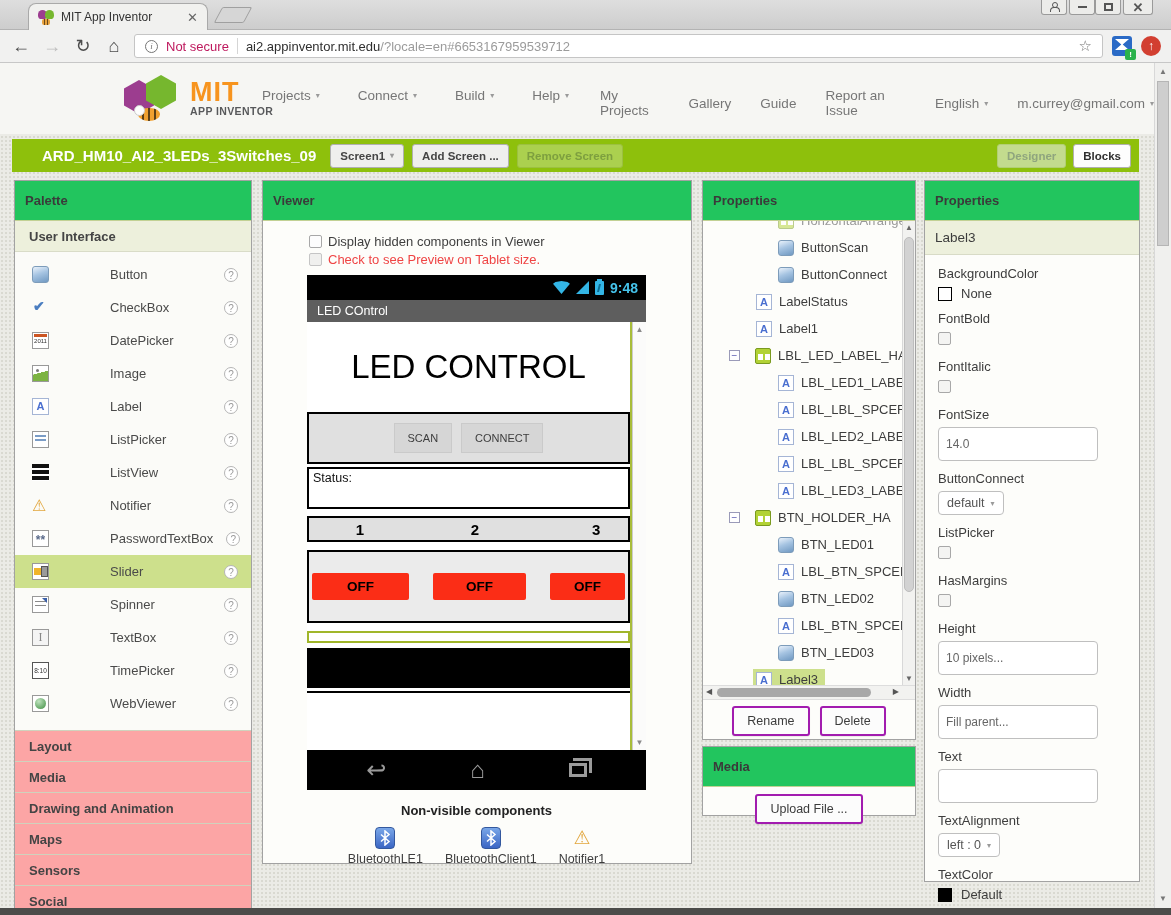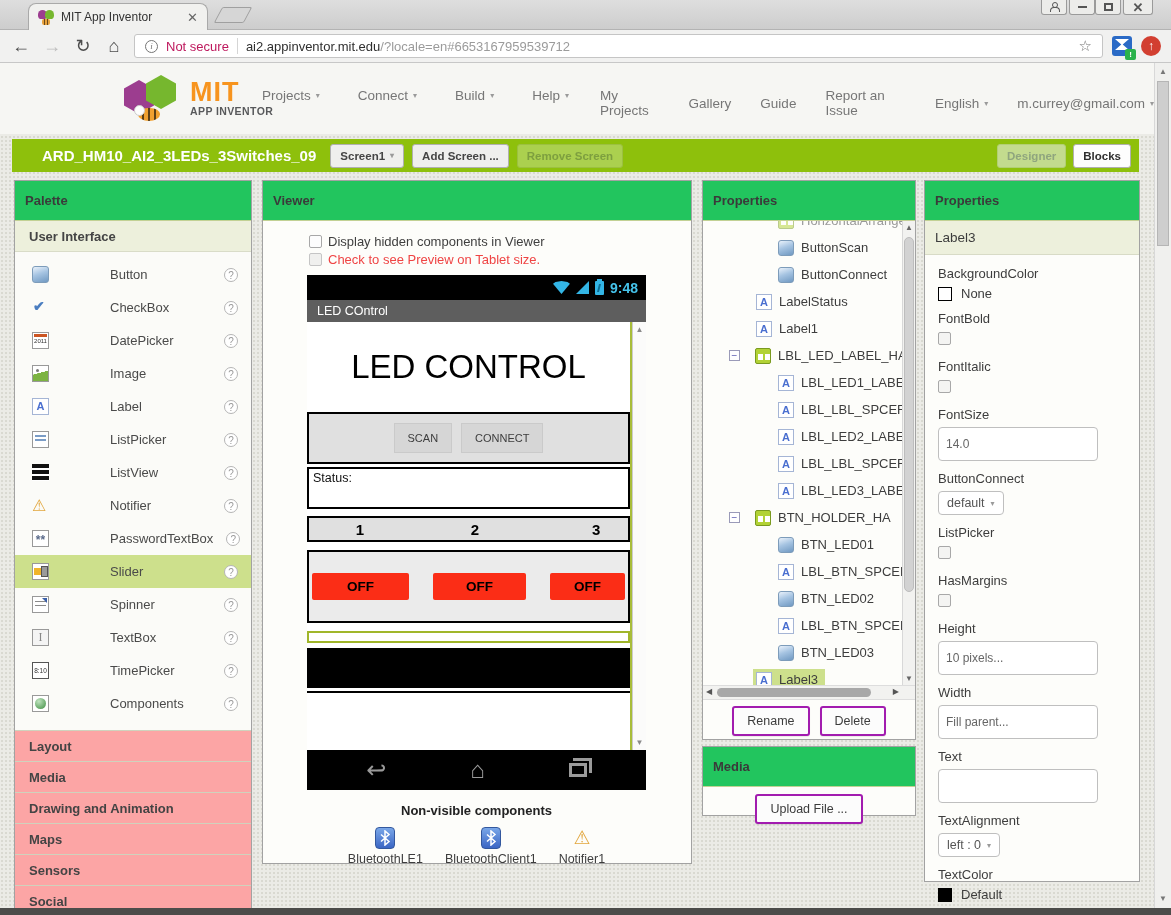--- a/index.html
+++ b/index.html
@@ -397,21 +397,21 @@
         <span class="pal-label">TextBox</span>
         <span class="pal-help">?</span>
       </div>
       <div class="pal-row">
         <span class="pal-ic ic-timepicker"></span>
         <span class="pal-label">TimePicker</span>
         <span class="pal-help">?</span>
       </div>
       <div class="pal-row">
         <span class="pal-ic ic-webviewer"></span>
-        <span class="pal-label">Components</span>
+        <span class="pal-label">WebViewer</span>
         <span class="pal-help">?</span>
       </div>
     </div>
   <div id="pal-sections">
       <div class="pal-section">Layout</div>
       <div class="pal-section">Media</div>
       <div class="pal-section">Drawing and Animation</div>
       <div class="pal-section">Maps</div>
       <div class="pal-section">Sensors</div>
       <div class="pal-section">Social</div>

